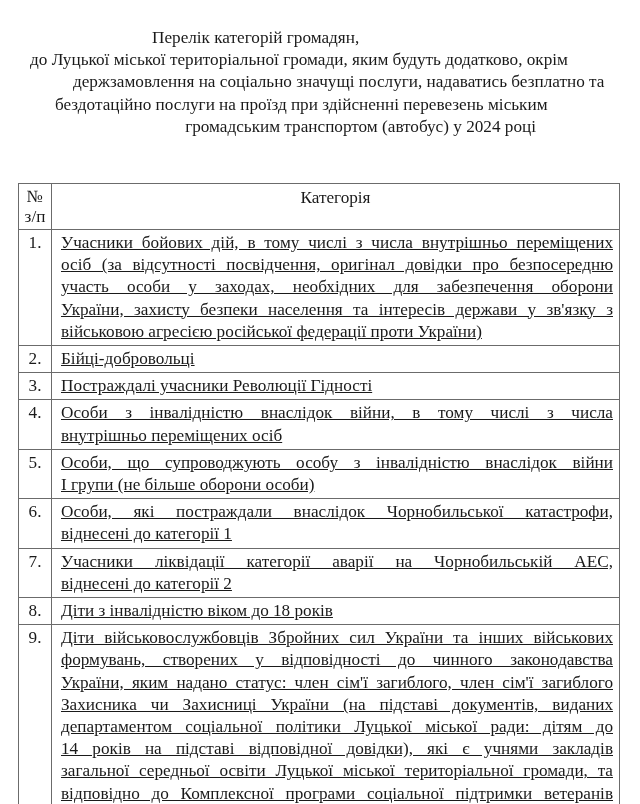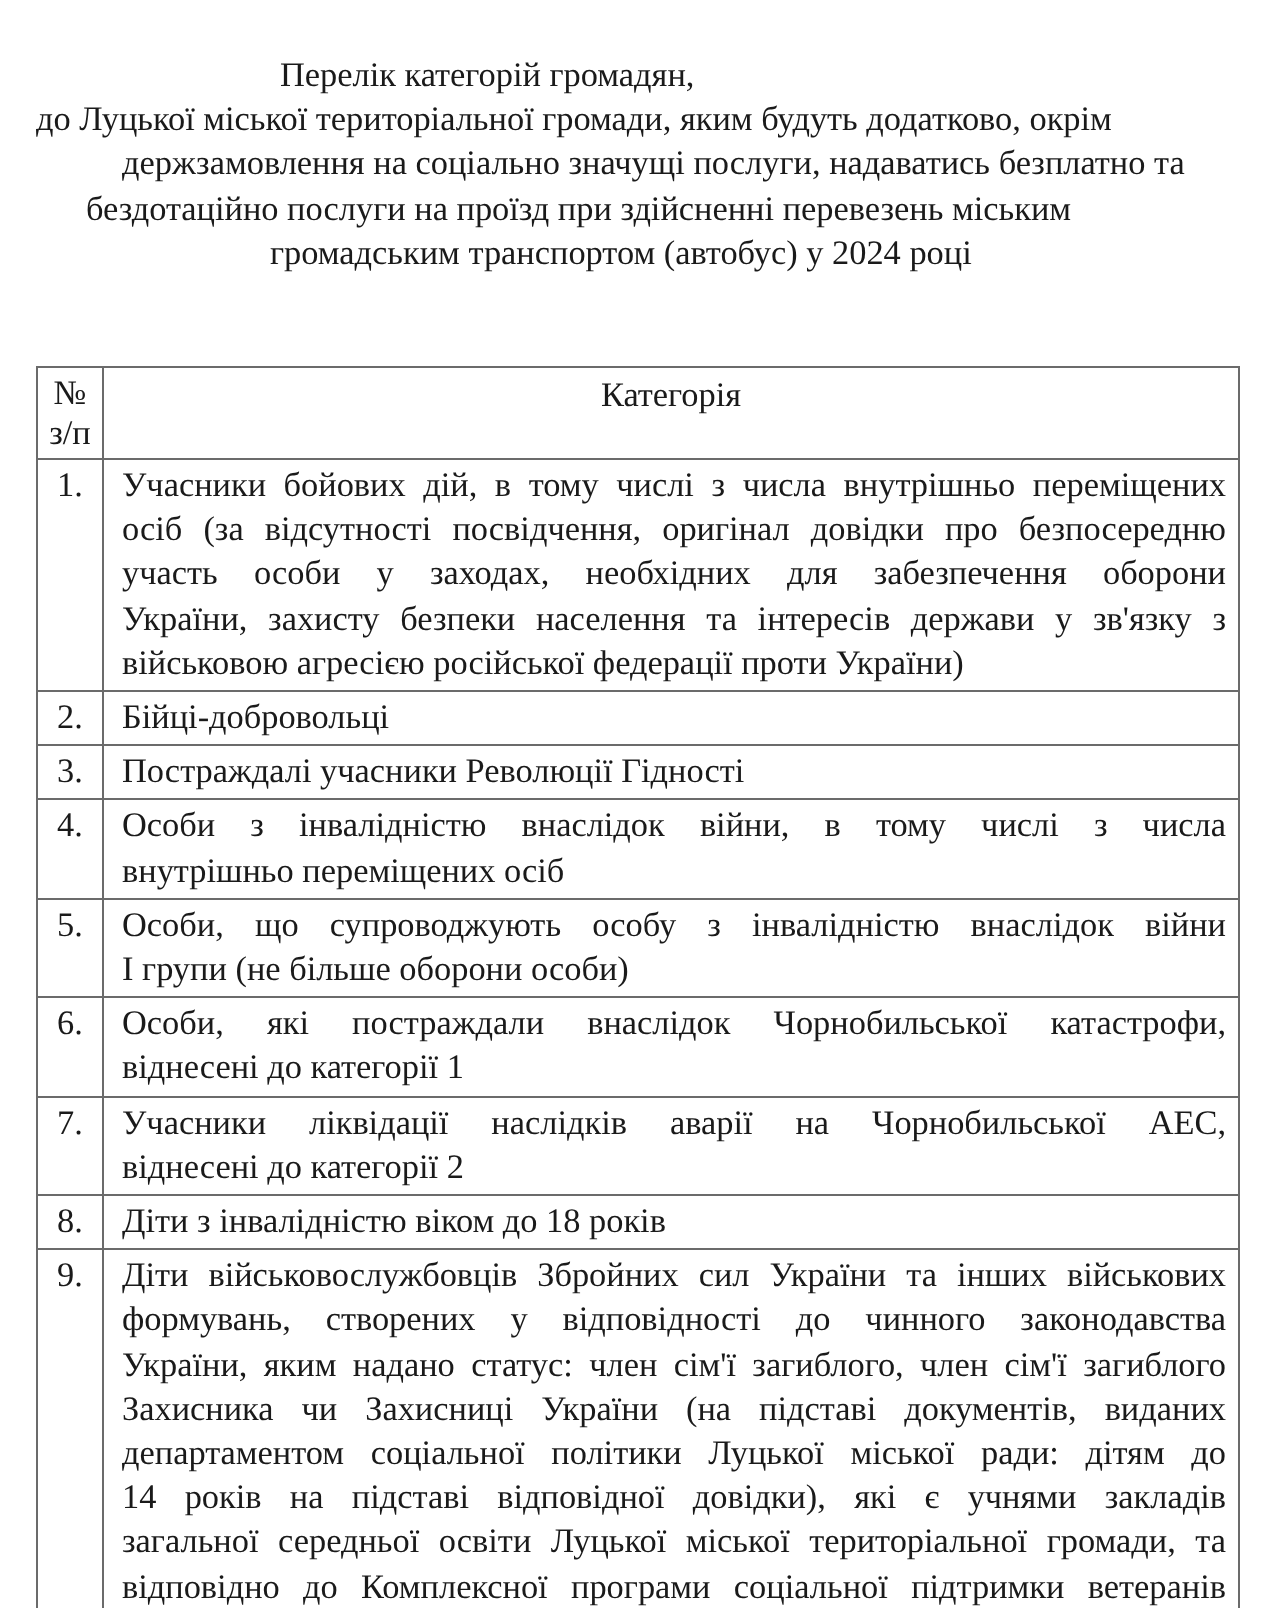--- a/index.html
+++ b/index.html
@@ -10,37 +10,37 @@
     body {
       width: 640px;
       height: 804px;
       position: relative;
       overflow: hidden;
       font-family: "Liberation Serif", "DejaVu Serif", serif;
       color: #1a1a1a;
     }
     .title-block {
       position: absolute;
-      left: 0;
+      left: 12px;
       top: 27px;
       width: 524px;
       font-size: 17.2px;
       line-height: 22.2px;
     }
     .title-line {
       display: block;
       text-align: center;
       white-space: nowrap;
     }
     .title-line.t0 { padding-left: 140px; text-align: left; }
     .title-line.t1 { padding-left: 60px; text-align: left; }
     .title-line.t2 { padding-left: 18px; text-align: center; }
     .title-line.t3 { padding-left: 40px; text-align: left; margin-left: 21px; }
     .title-line.t4 { padding-left: 43px; text-align: center; }
-    .title-line.t5 { padding-left: 135px; text-align: left; }
+    .title-line.t5 { padding-left: 135px; text-align: right; }
 
     table.cat-table {
       position: absolute;
       left: 18px;
       top: 183px;
       width: 602px;
       border-collapse: collapse;
       font-size: 17.2px;
       line-height: 22.2px;
     }
@@ -65,20 +65,21 @@
       padding-top: 3px !important;
     }
     td.num {
       text-align: center;
       padding-top: 2px !important;
     }
     td.text {
       text-align: justify;
       text-align-last: left;
       padding: 2px 6px 2px 9px !important;
+      text-decoration: underline;
     }
     .row-1 td { height: 104px; }
     .row-2 td { height: 22px; }
     .row-3 td { height: 21px; }
     .row-4 td { height: 38px; }
     .row-5 td { height: 42px; }
     .row-6 td { height: 39px; }
     .row-7 td { height: 41px; }
     .row-8 td { height: 22px; }
     .row-9 td { height: 183px; }
@@ -146,21 +147,21 @@
       <tr class="row-6">
         <td class="num num-col">6.</td>
         <td class="text">
           <span class="line">Особи, які постраждали внаслідок Чорнобильської катастрофи,</span>
           <span class="line last">віднесені до категорії 1</span>
         </td>
       </tr>
       <tr class="row-7">
         <td class="num num-col">7.</td>
         <td class="text">
-          <span class="line">Учасники ліквідації наслідків аварії на Чорнобильської АЕС,</span>
+          <span class="line">Учасники ліквідації категорії аварії на Чорнобильській АЕС,</span>
           <span class="line last">віднесені до категорії 2</span>
         </td>
       </tr>
       <tr class="row-8">
         <td class="num num-col">8.</td>
         <td class="text">
           <span class="line last">Діти з інвалідністю віком до 18 років</span>
         </td>
       </tr>
       <tr class="row-9">

